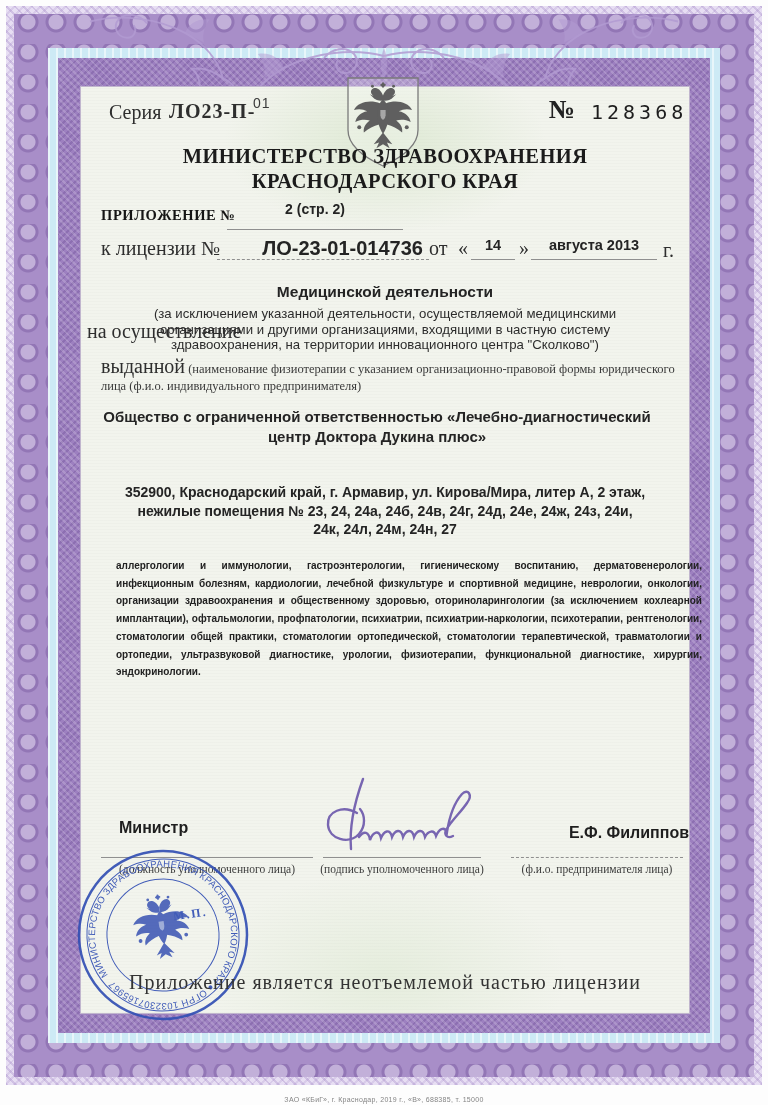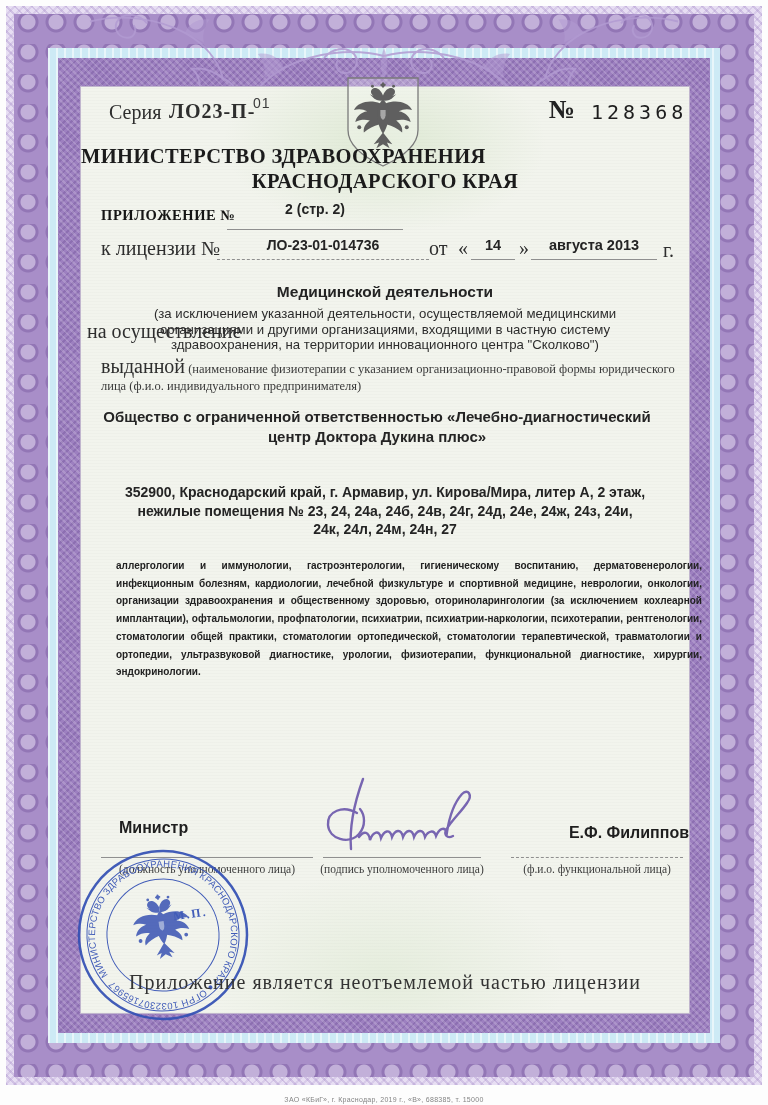--- a/index.html
+++ b/index.html
@@ -38,30 +38,30 @@
   .uline{border-top:1px solid #8f8f8f;height:0;}
   .uline.dash{border-top-style:dashed;}
 
   .series-label{left:28px;top:14px;}
   .series-value{left:88px;top:13px;font-weight:bold;letter-spacing:1px;}
   .series-suffix{left:172px;top:8px;font-family:"Liberation Sans",sans-serif;font-size:14px;color:#3a3a3a;letter-spacing:1px;}
   .emblem{left:259px;top:-13px;}
   .num-sign{left:468px;top:8px;font-size:26px;font-weight:bold;color:#222;}
   .num-value{left:510px;top:13px;font-family:"DejaVu Sans Mono",monospace;font-size:20px;letter-spacing:4px;color:#1d1d1d;}
 
-  .ministry1{left:0;right:0;top:58px;text-align:left;font-size:20.5px;font-weight:bold;color:#1b1b1b;letter-spacing:.4px;}
+  .ministry1{left:0;right:0;top:58px;text-align:center;font-size:20.5px;font-weight:bold;color:#1b1b1b;letter-spacing:.4px;}
   .ministry2{left:0;right:0;top:83px;text-align:center;font-size:20.5px;font-weight:bold;color:#1b1b1b;letter-spacing:.4px;}
 
   .annex-label{left:20px;top:120px;font-size:14.5px;font-weight:bold;letter-spacing:.6px;color:#151515;}
   .annex-line{left:146px;top:142px;width:176px;}
   .annex-value{left:146px;top:114px;width:176px;text-align:center;font-size:14px;}
 
   .lic-label{left:20px;top:150px;}
   .lic-line{left:136px;top:172px;width:212px;border-top-style:dashed;}
-  .lic-value{left:136px;top:150px;width:212px;text-align:center;font-size:14px;}
+  .lic-value{left:130px;top:150px;width:212px;text-align:right;font-size:20px;}
   .lic-ot{left:348px;top:150px;}
   .lic-q1{left:377px;top:150px;}
   .day-line{left:390px;top:172px;width:44px;}
   .day-value{left:388px;top:150px;width:48px;text-align:center;font-size:14.5px;}
   .lic-q2{left:438px;top:150px;}
   .month-line{left:450px;top:172px;width:126px;}
   .month-value{left:448px;top:150px;width:130px;text-align:center;font-size:14.5px;}
   .lic-g{left:582px;top:152px;}
 
   .act-label{left:6px;top:189px;margin-top:44px;}
@@ -195,21 +195,21 @@
         <path d="M42,38 C28,30 12,36 13,50 C14,64 34,70 44,59 C51,51 50,40 45,34"></path>
         <path d="M44,62 C49,55 54,57 55,65 C58,57 64,54 66,63 C69,56 75,53 77,62 C80,55 86,53 88,62 C91,55 97,53 99,62 C102,55 108,53 110,62 C113,56 119,54 121,61 C124,54 129,51 132,57 C134,44 139,28 147,19 C153,13 158,20 152,28 C146,37 137,45 131,55 C129,60 132,64 138,61"></path>
       </g>
     </svg>
 
     <div class="abs uline sline1"></div>
     <div class="abs uline sline2"></div>
     <div class="abs uline dash sline3"></div>
     <div class="abs cap cap1">(должность уполномоченного лица)</div>
     <div class="abs cap cap2">(подпись уполномоченного лица)</div>
-    <div class="abs cap cap3">(ф.и.о. функциональной лица)</div>
+    <div class="abs cap cap3">(ф.и.о. предпринимателя лица)</div>
 
     <div class="abs footer">Приложение является неотъемлемой частью лицензии</div>
   </div>
 
   <svg class="seal" width="178" height="178" viewBox="0 0 178 178" xmlns="http://www.w3.org/2000/svg" xmlns:xlink="http://www.w3.org/1999/xlink">
     <circle cx="89" cy="89" r="84" fill="none" stroke="#3350b4" stroke-width="2.5"></circle>
     <circle cx="89" cy="89" r="76" fill="none" stroke="#3350b4" stroke-width="1"></circle>
     <circle cx="89" cy="89" r="56" fill="none" stroke="#3350b4" stroke-width="1"></circle>
     <path id="sealRing" d="M89,21 a68,68 0 1 1 -0.02,0" fill="none"></path>
     <text font-family="Liberation Sans, sans-serif" font-size="9.5" letter-spacing="0.2" fill="#3350b4" transform="rotate(-118 89 89)">

